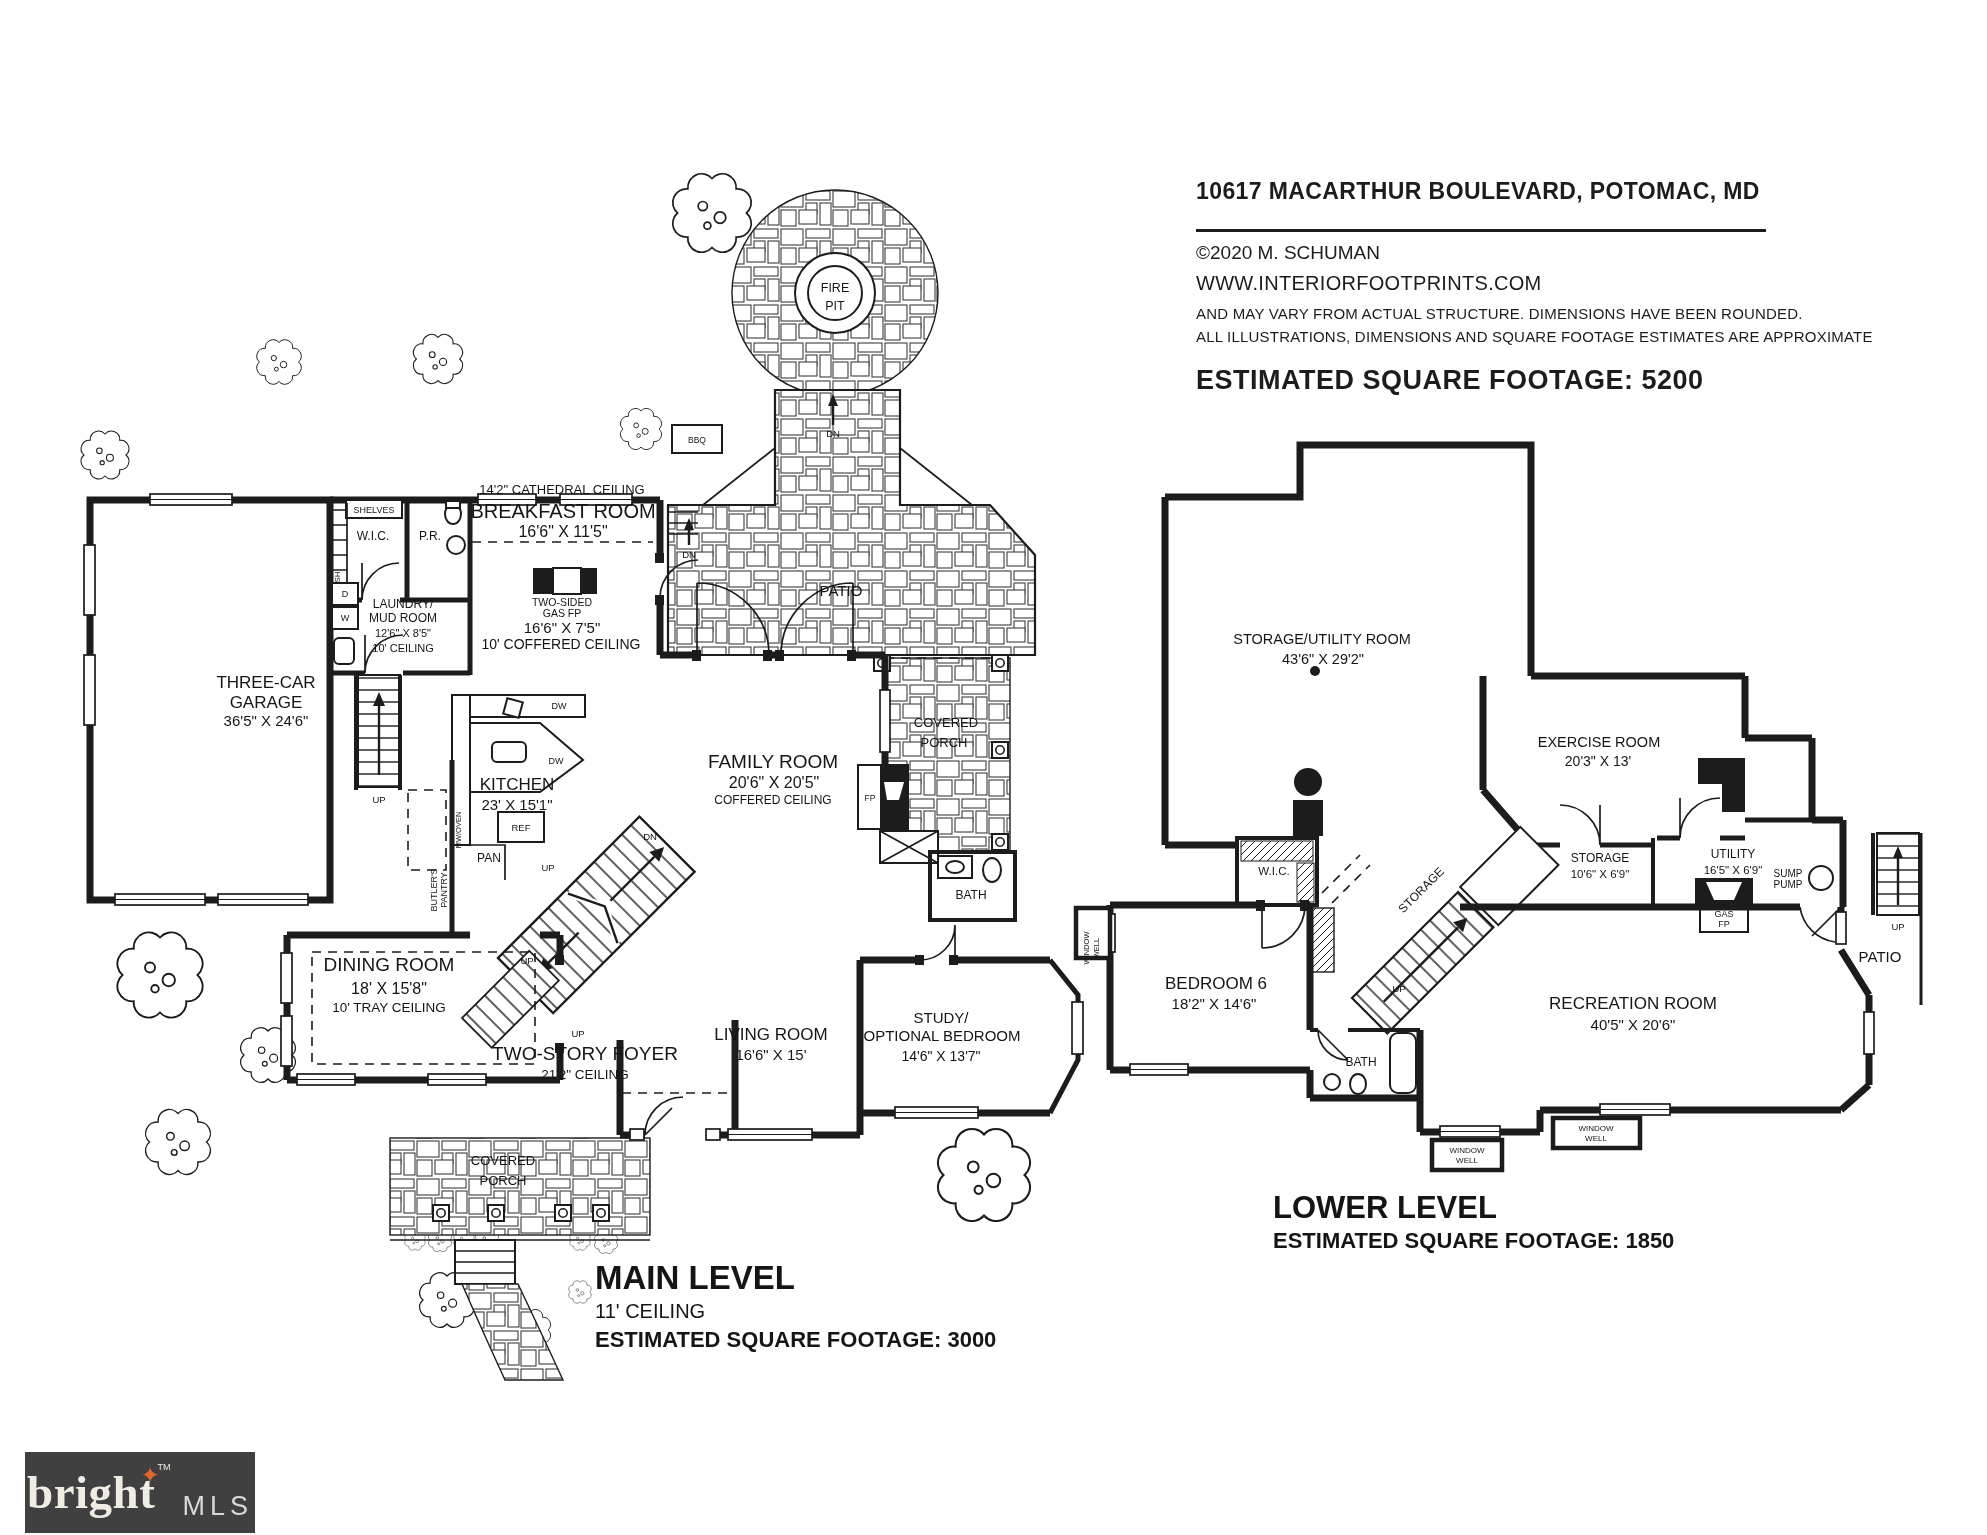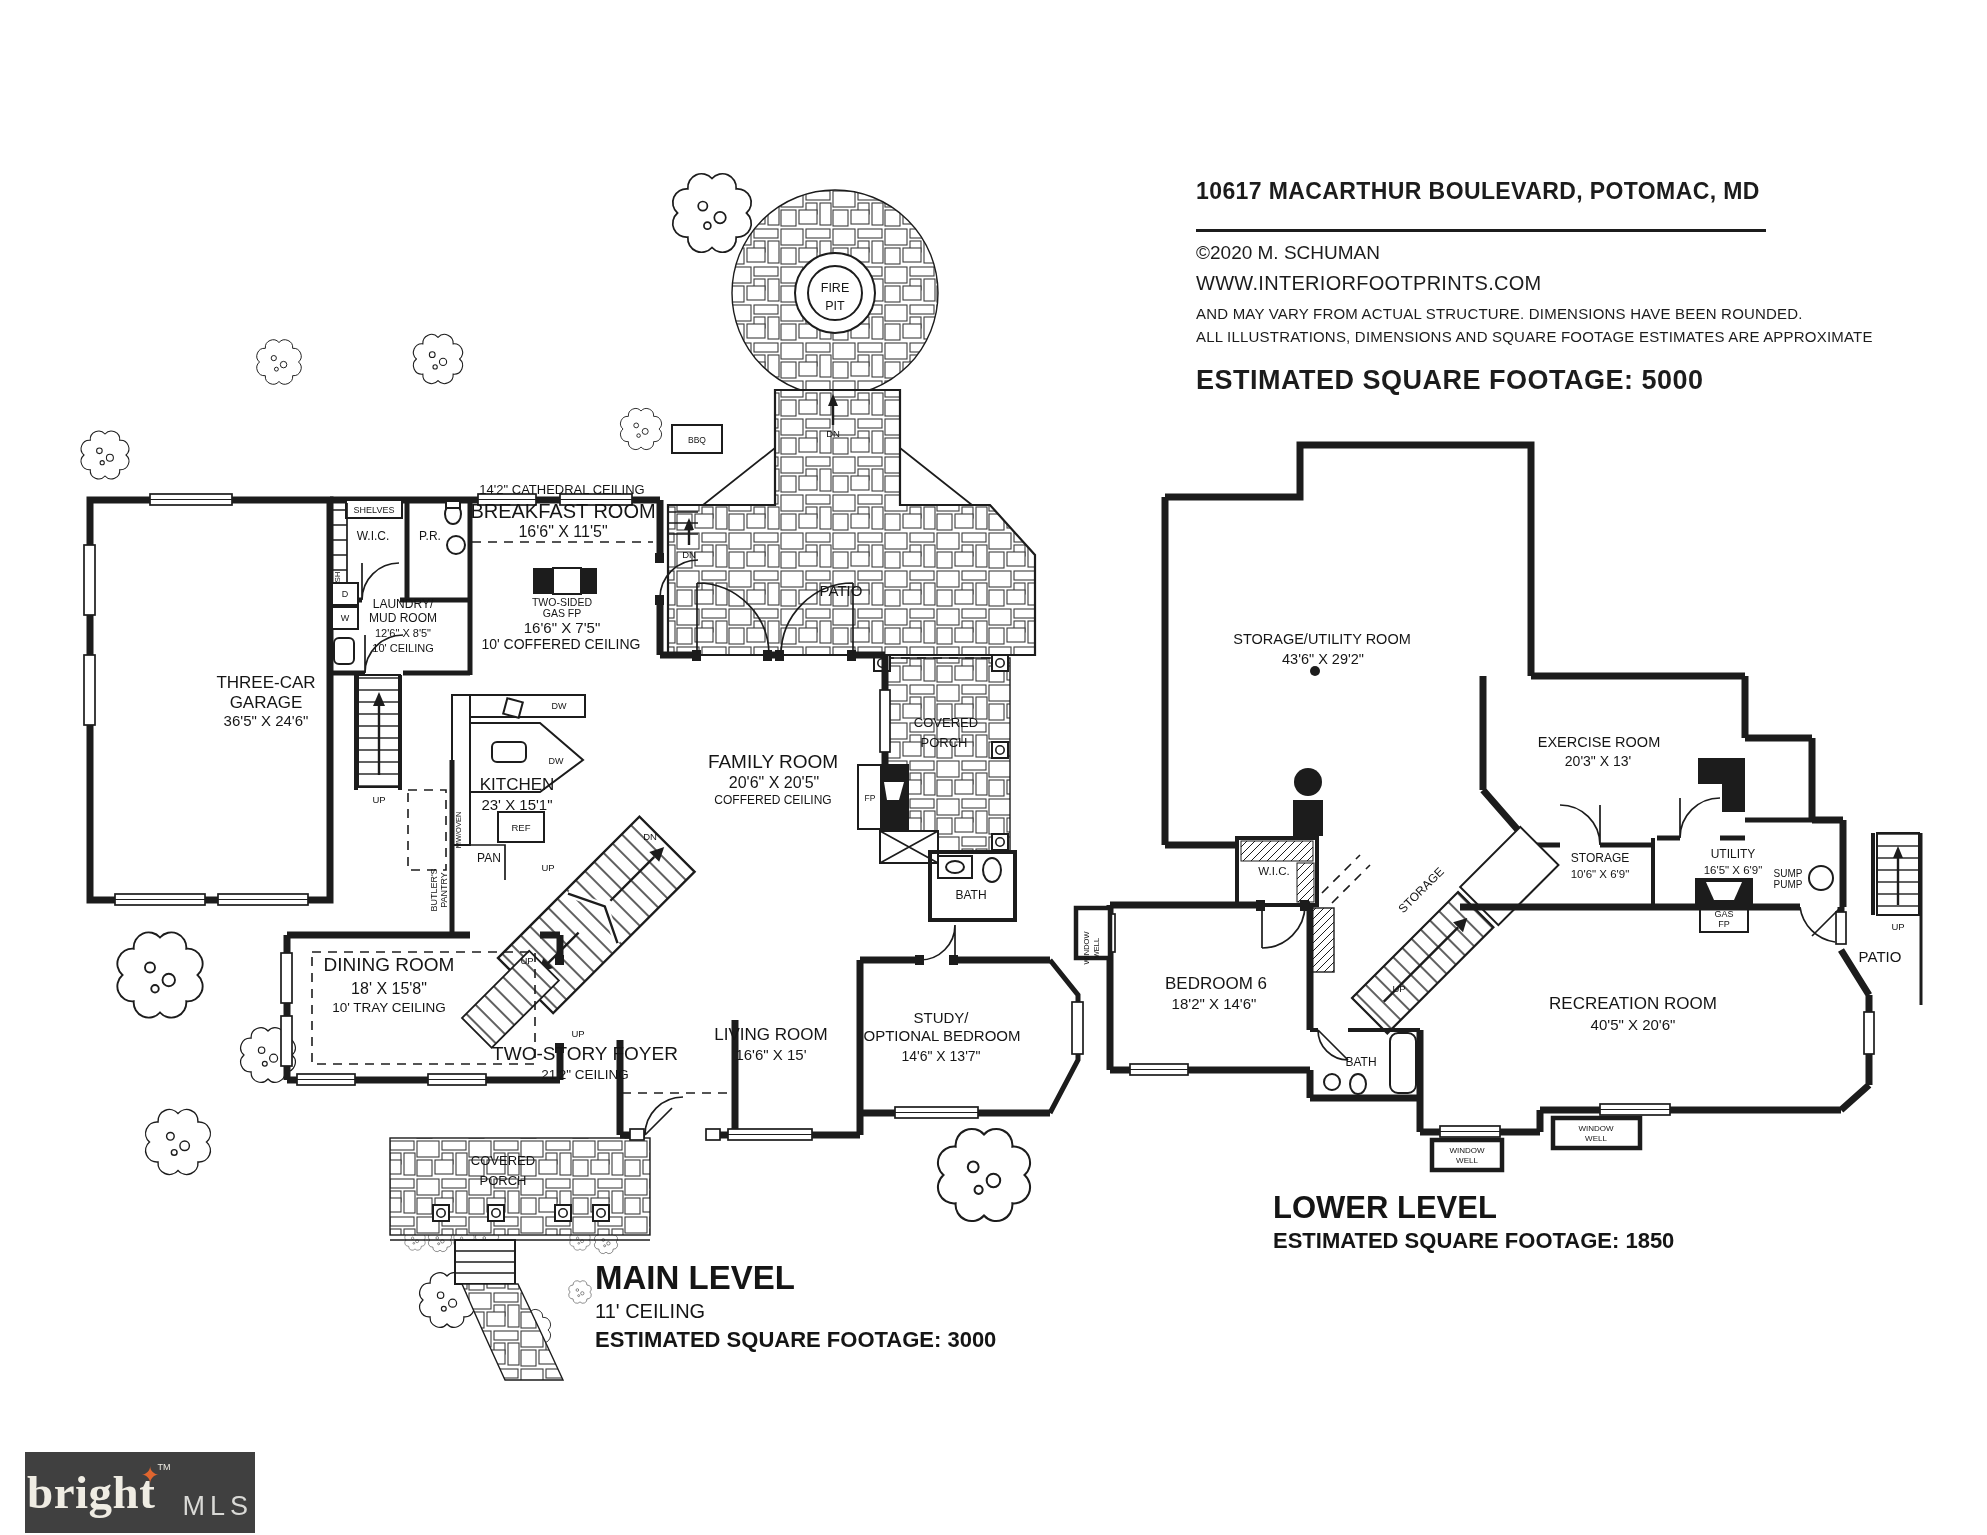--- a/index.html
+++ b/index.html
@@ -468,21 +468,21 @@
   <text class="t ts b" font-size="22" x="1273" y="1248">ESTIMATED SQUARE FOOTAGE: 1850</text>
 </g>
 </svg>
 
 <div class="header">
   <div class="addr">10617 MACARTHUR BOULEVARD, POTOMAC, MD</div>
   <div class="cpy">©2020 M. SCHUMAN</div>
   <div class="web">WWW.INTERIORFOOTPRINTS.COM</div>
   <div class="disc d2">AND MAY VARY FROM ACTUAL STRUCTURE. DIMENSIONS HAVE BEEN ROUNDED.</div>
   <div class="disc">ALL ILLUSTRATIONS, DIMENSIONS AND SQUARE FOOTAGE ESTIMATES ARE APPROXIMATE</div>
-  <div class="total">ESTIMATED SQUARE FOOTAGE: 5000</div>
+  <div class="total">ESTIMATED SQUARE FOOTAGE: 5200</div>
 </div>
 
 <div class="logo">
   <span class="logo-bright">bright</span>
       <span class="logo-star">✦</span>
       <span class="logo-tm">TM</span>
       <span class="logo-mls">MLS</span>
 </div>
 
 </div>

